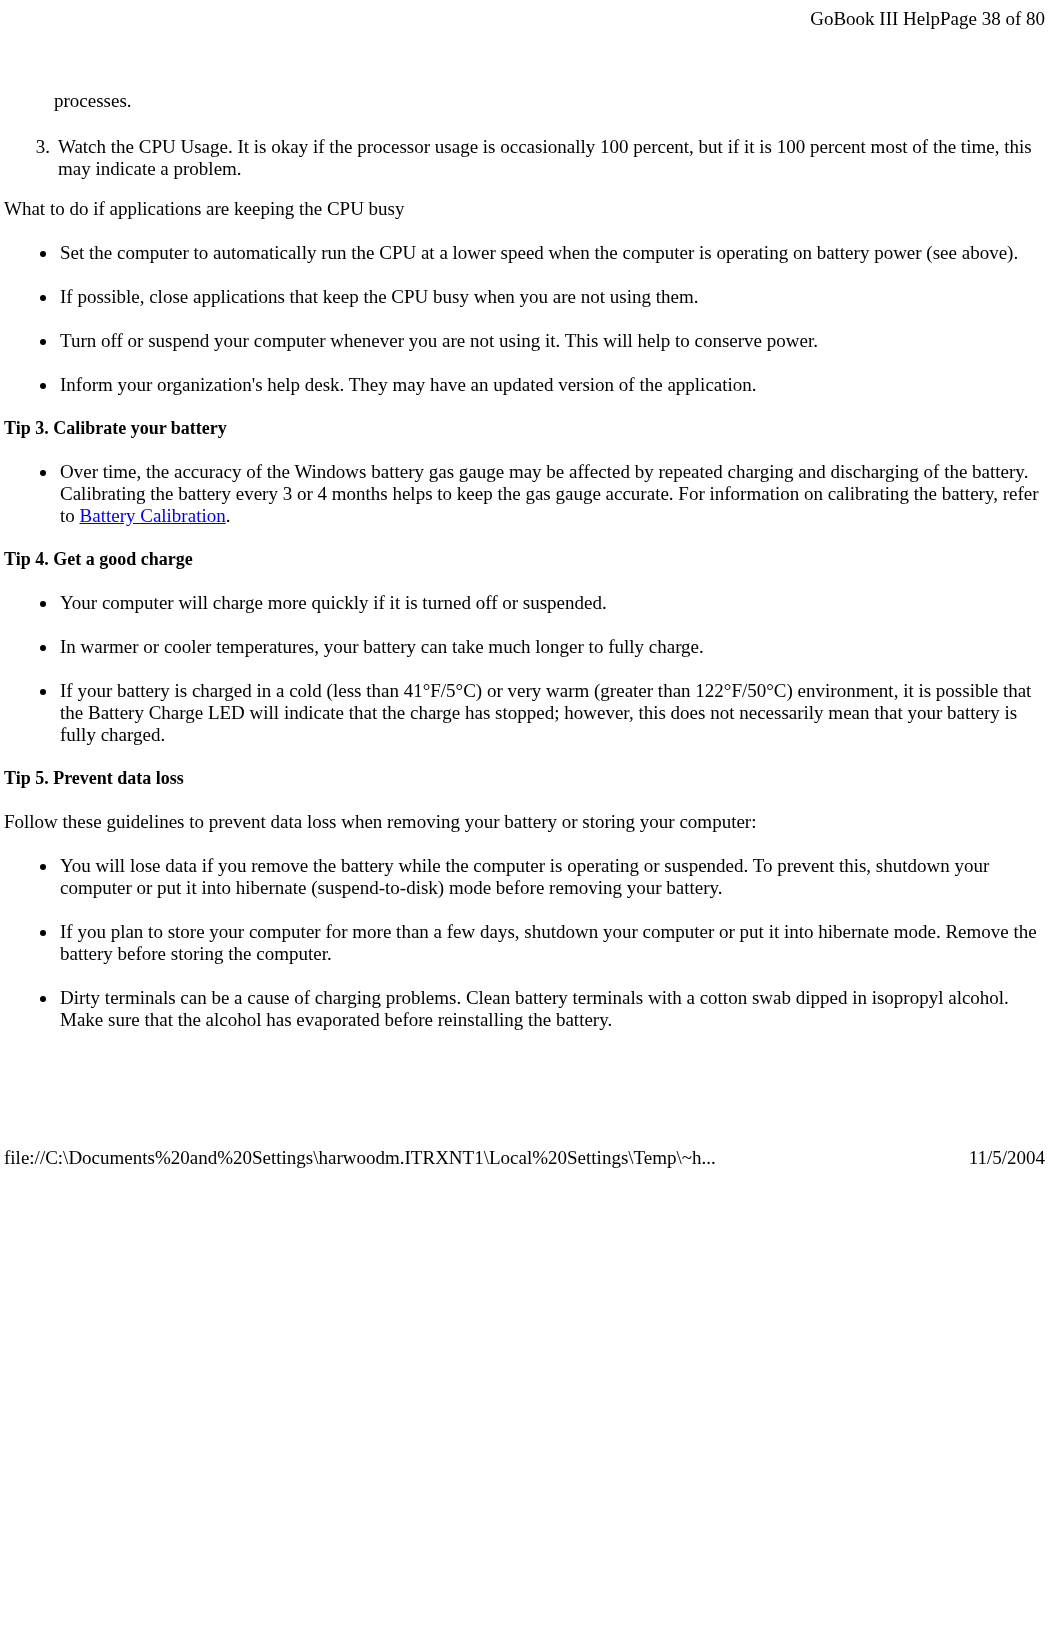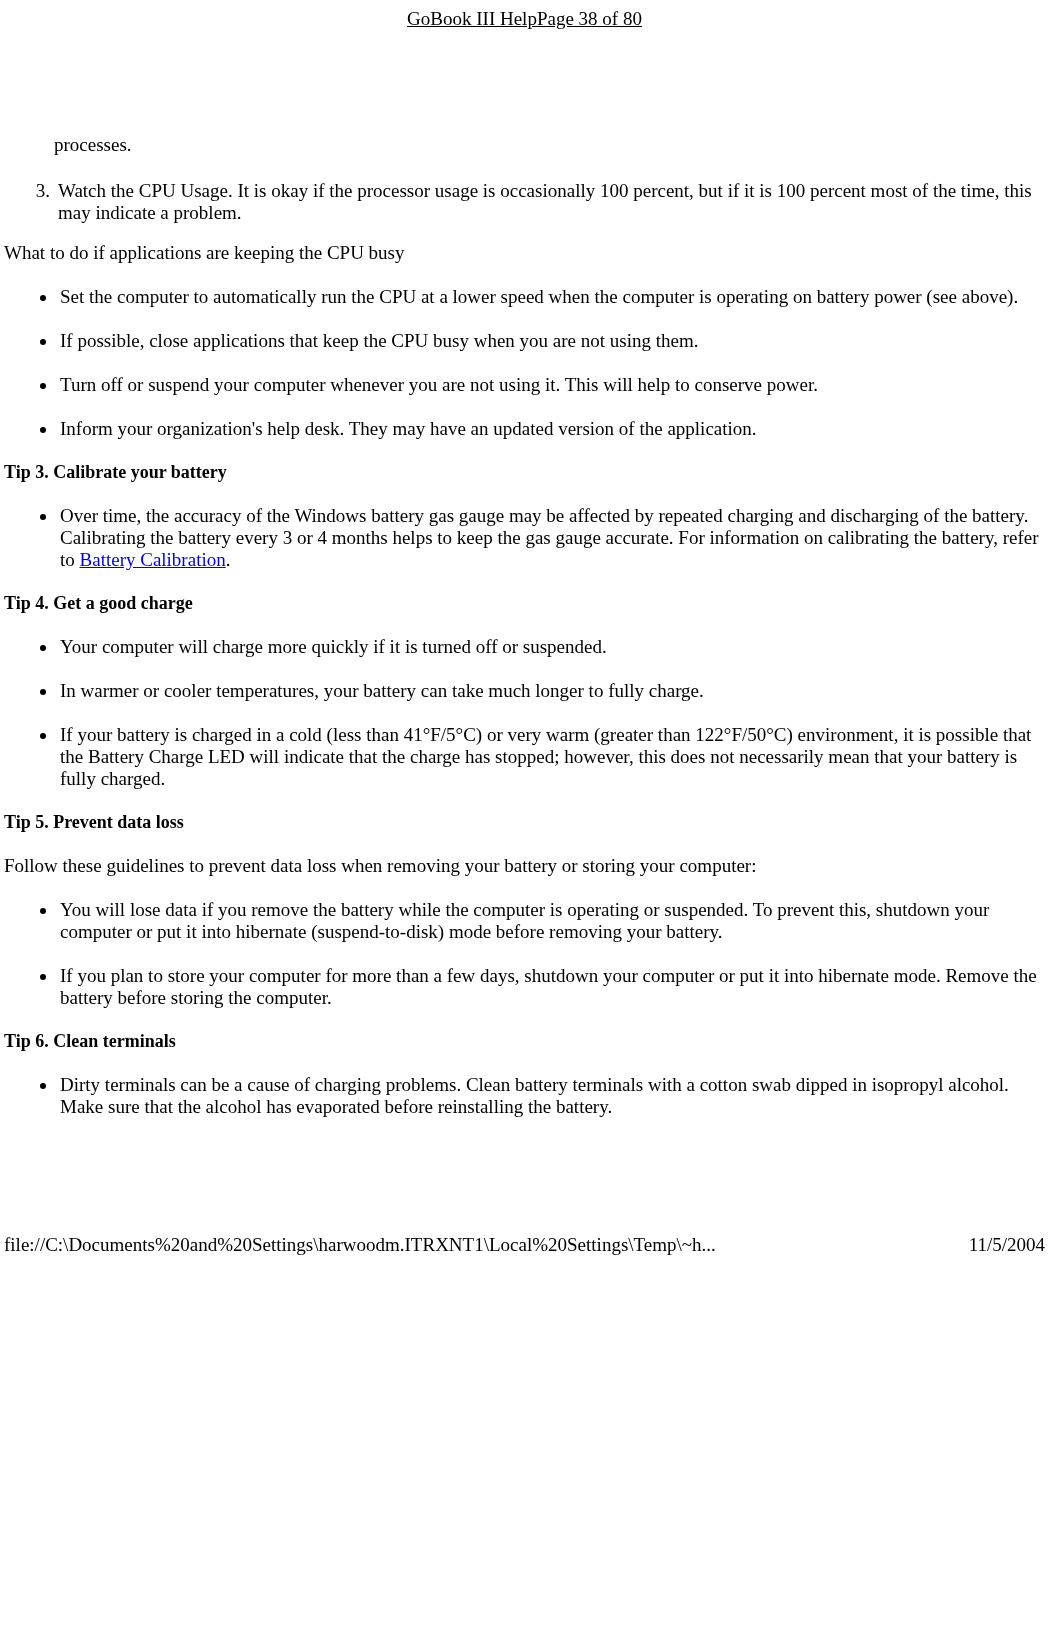--- a/index.html
+++ b/index.html
@@ -9,31 +9,29 @@
       margin: 0;
       padding: 0;
       background: #fff;
     }
     .page {
       padding: 0 4px;
       box-sizing: border-box;
     }
     .header {
       display: flex;
-      justify-content: center;
+      justify-content: flex-end;
       font-size: 19px;
       padding: 8px 0 60px 0;
-      text-decoration: underline;
     }
     .content {
       padding: 0 0 0 0;
     }
     .indent-1 {
       margin-left: 50px;
-      margin-top: 44px;
     }
     ol {
       margin: 0 0 18px 0;
       padding-left: 50px;
     }
     ol li {
       margin-bottom: 18px;
       padding-left: 4px;
     }
     ul {
@@ -124,21 +122,20 @@
       <li>If your battery is charged in a cold (less than 41°F/5°C) or very warm (greater than 122°F/50°C) environment, it is possible that the Battery Charge LED will indicate that the charge has stopped; however, this does not necessarily mean that your battery is fully charged.</li>
     </ul>
 
     <h3>Tip 5. Prevent data loss</h3>
     <p class="para">Follow these guidelines to prevent data loss when removing your battery or storing your computer:</p>
     <ul>
       <li>You will lose data if you remove the battery while the computer is operating or suspended. To prevent this, shutdown your computer or put it into hibernate (suspend-to-disk) mode before removing your battery.</li>
       <li>If you plan to store your computer for more than a few days, shutdown your computer or put it into hibernate mode. Remove the battery before storing the computer.</li>
     </ul>
 
-    <h3>Tip 6. Clean terminals</h3>
     <ul>
       <li>Dirty terminals can be a cause of charging problems. Clean battery terminals with a cotton swab dipped in isopropyl alcohol. Make sure that the alcohol has evaporated before reinstalling the battery.</li>
     </ul>
 
   </div>
 
   <div class="footer">
     <span>file://C:\Documents%20and%20Settings\harwoodm.ITRXNT1\Local%20Settings\Temp\~h...</span>
     <span>11/5/2004</span>
   </div>

